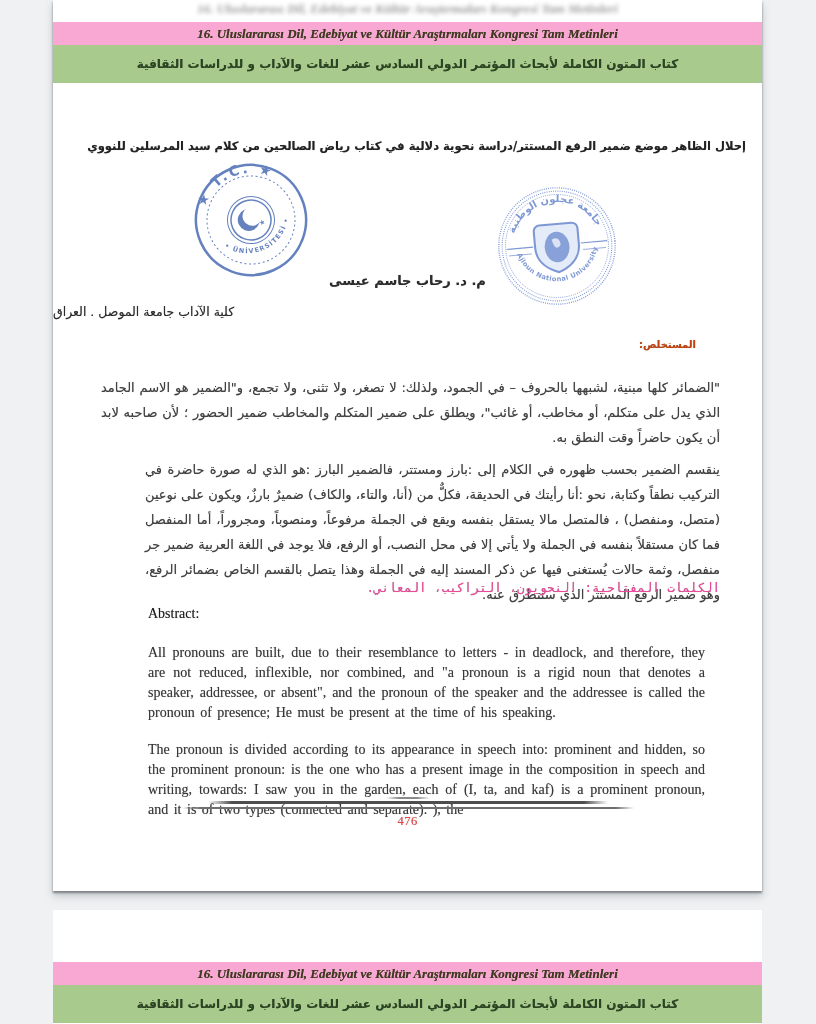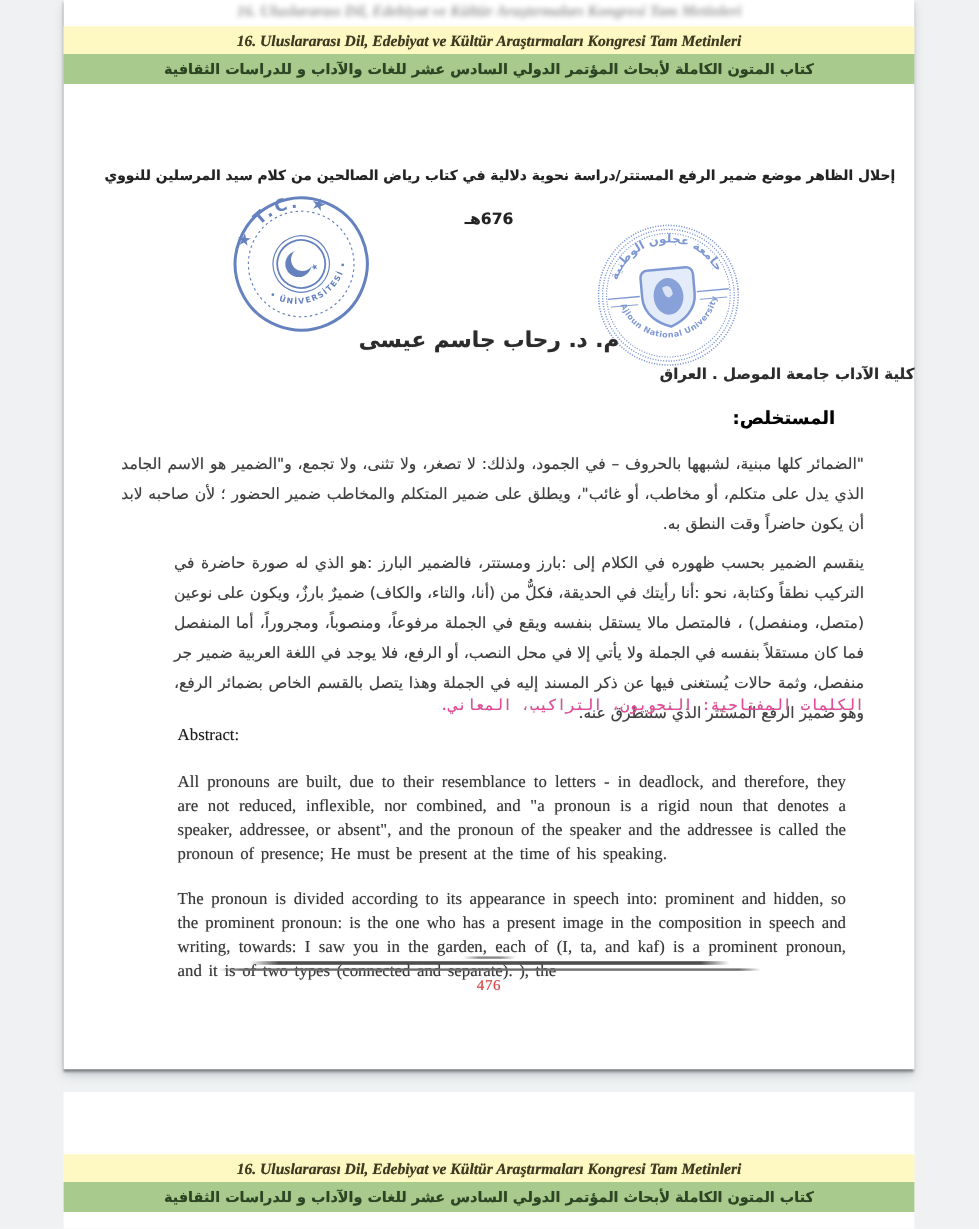--- a/index.html
+++ b/index.html
@@ -7,22 +7,22 @@
   body{
     width:816px;height:1024px;position:relative;overflow:hidden;
     background:#eff1f2;
     font-family:"Liberation Serif","DejaVu Serif",serif;
   }
   .page{position:absolute;left:53px;width:709px;background:#ffffff;}
   #page1{top:0;height:891px;box-shadow:0 2px 2px rgba(110,115,120,.85),0 5px 8px rgba(140,146,152,.45);}
   #page2{top:910px;height:114px;}
 
   .band{position:absolute;left:0;right:0;display:flex;align-items:center;justify-content:center;}
-  .band-yellow{background:#fef9c3;height:23px;}
-  .band-green{background:#a8cb8d;height:25px;}
+  .band-yellow{background:#f9a8d4;height:23px;}
+  .band-green{background:#a8cb8d;height:38px;}
   .band-tr{font-family:"Liberation Serif",serif;font-style:italic;font-weight:bold;font-size:13px;color:#3e3a20;
            text-shadow:0 0 .6px rgba(62,58,32,.7);}
   .band-ar{font-family:"DejaVu Sans",sans-serif;direction:rtl;font-weight:bold;font-size:12px;color:#2c4423;
            text-shadow:0 0 .6px rgba(44,68,35,.6);}
 
   .ghost{position:absolute;top:1px;left:0;right:0;text-align:center;
          font:bold italic 13px "Liberation Serif",serif;color:#3c3c3c;
          filter:blur(2px);opacity:.5;}
 
   .soft{text-shadow:0 0 .7px rgba(70,70,70,.55);}
@@ -30,26 +30,26 @@
   .title-ar{position:absolute;top:139px;left:120px;right:16px;text-align:right;direction:rtl;
             font-family:"DejaVu Sans",sans-serif;font-weight:bold;font-size:11.5px;color:#222;white-space:nowrap;}
   .year{position:absolute;top:176px;left:0;right:0;text-align:center;direction:rtl;
         font-family:"DejaVu Sans",sans-serif;font-weight:bold;font-size:13px;color:#222;}
 
   .stamp{position:absolute;opacity:.78;}
   #stamp-left{left:138px;top:158px;width:120px;height:124px;transform:rotate(-24deg);}
   #stamp-right{left:442px;top:184px;width:124px;height:124px;transform:rotate(-5deg);}
 
   .author{position:absolute;top:273px;left:0;right:0;text-align:center;direction:rtl;
-          font-family:"DejaVu Sans",sans-serif;font-weight:bold;font-size:18px;color:#2b2b2b;}
-  .affil{position:absolute;top:304px;left:0;right:0;text-align:right;direction:rtl;
-         font-family:"DejaVu Sans",sans-serif;font-weight:bold;font-size:12.5px;color:#2b2b2b;}
+          font-family:"DejaVu Sans",sans-serif;font-weight:bold;font-size:13px;color:#2b2b2b;}
+  .affil{position:absolute;top:304px;left:0;right:0;text-align:left;direction:rtl;
+         font-family:"DejaVu Sans",sans-serif;font-weight:normal;font-size:12.5px;color:#2b2b2b;}
 
   .h-ar{position:absolute;top:339px;right:66px;direction:rtl;
-        font-family:"DejaVu Sans",sans-serif;font-weight:bold;font-size:15px;color:#000000;}
+        font-family:"DejaVu Sans",sans-serif;font-weight:bold;font-size:10px;color:#c2410c;}
 
   .ar-body{position:absolute;left:48px;right:42px;direction:rtl;text-align:justify;
            font-family:"DejaVu Sans",sans-serif;font-size:13px;line-height:25px;color:#404040;}
   #ar-p1{top:362px;}
   #ar-p2{top:444px;margin-left:44px;}
   .kw{position:absolute;top:580px;right:42px;left:48px;direction:rtl;text-align:right;
       font-family:Liberation Mono, monospace;font-size:12.5px;color:#ec4899;}
 
   .h-en{position:absolute;top:606px;left:95px;font-family:"Liberation Serif",serif;
         font-weight:normal;font-size:14px;color:#1c1c1c;}
@@ -83,21 +83,20 @@
   <div class="ghost">16. Uluslararası Dil, Edebiyat ve Kültür Araştırmaları Kongresi Tam Metinleri</div>
 
   <div class="band band-yellow">
     <span class="band-tr">16. Uluslararası Dil, Edebiyat ve Kültür Araştırmaları Kongresi Tam Metinleri</span>
   </div>
   <div class="band band-green">
     <span class="band-ar">كتاب المتون الكاملة لأبحاث المؤتمر الدولي السادس عشر للغات والآداب و للدراسات الثقافية</span>
   </div>
 
   <div class="title-ar soft">إحلال الظاهر موضع ضمير الرفع المستتر/دراسة نحوية دلالية في كتاب رياض الصالحين من كلام سيد المرسلين للنووي</div>
-  <div class="year soft">676هـ</div>
 
   <svg class="stamp" id="stamp-left" viewBox="0 0 120 120">
     <g fill="none" stroke="#3a5fae">
       <circle cx="60" cy="60" r="55" stroke-width="2.5"></circle>
       <circle cx="60" cy="60" r="44" stroke-width="1" stroke-dasharray="2 2.6"></circle>
       <circle cx="60" cy="60" r="23.5" stroke-width="1"></circle>
       <circle cx="60" cy="60" r="20" stroke-width="1.5"></circle>
     </g>
     <path id="lst" d="M 13,60 A 47,47 0 0 1 107,60" fill="none"></path>
     <text font-family="DejaVu Sans" font-size="14" font-weight="bold" fill="#3a5fae" letter-spacing="2.5">

